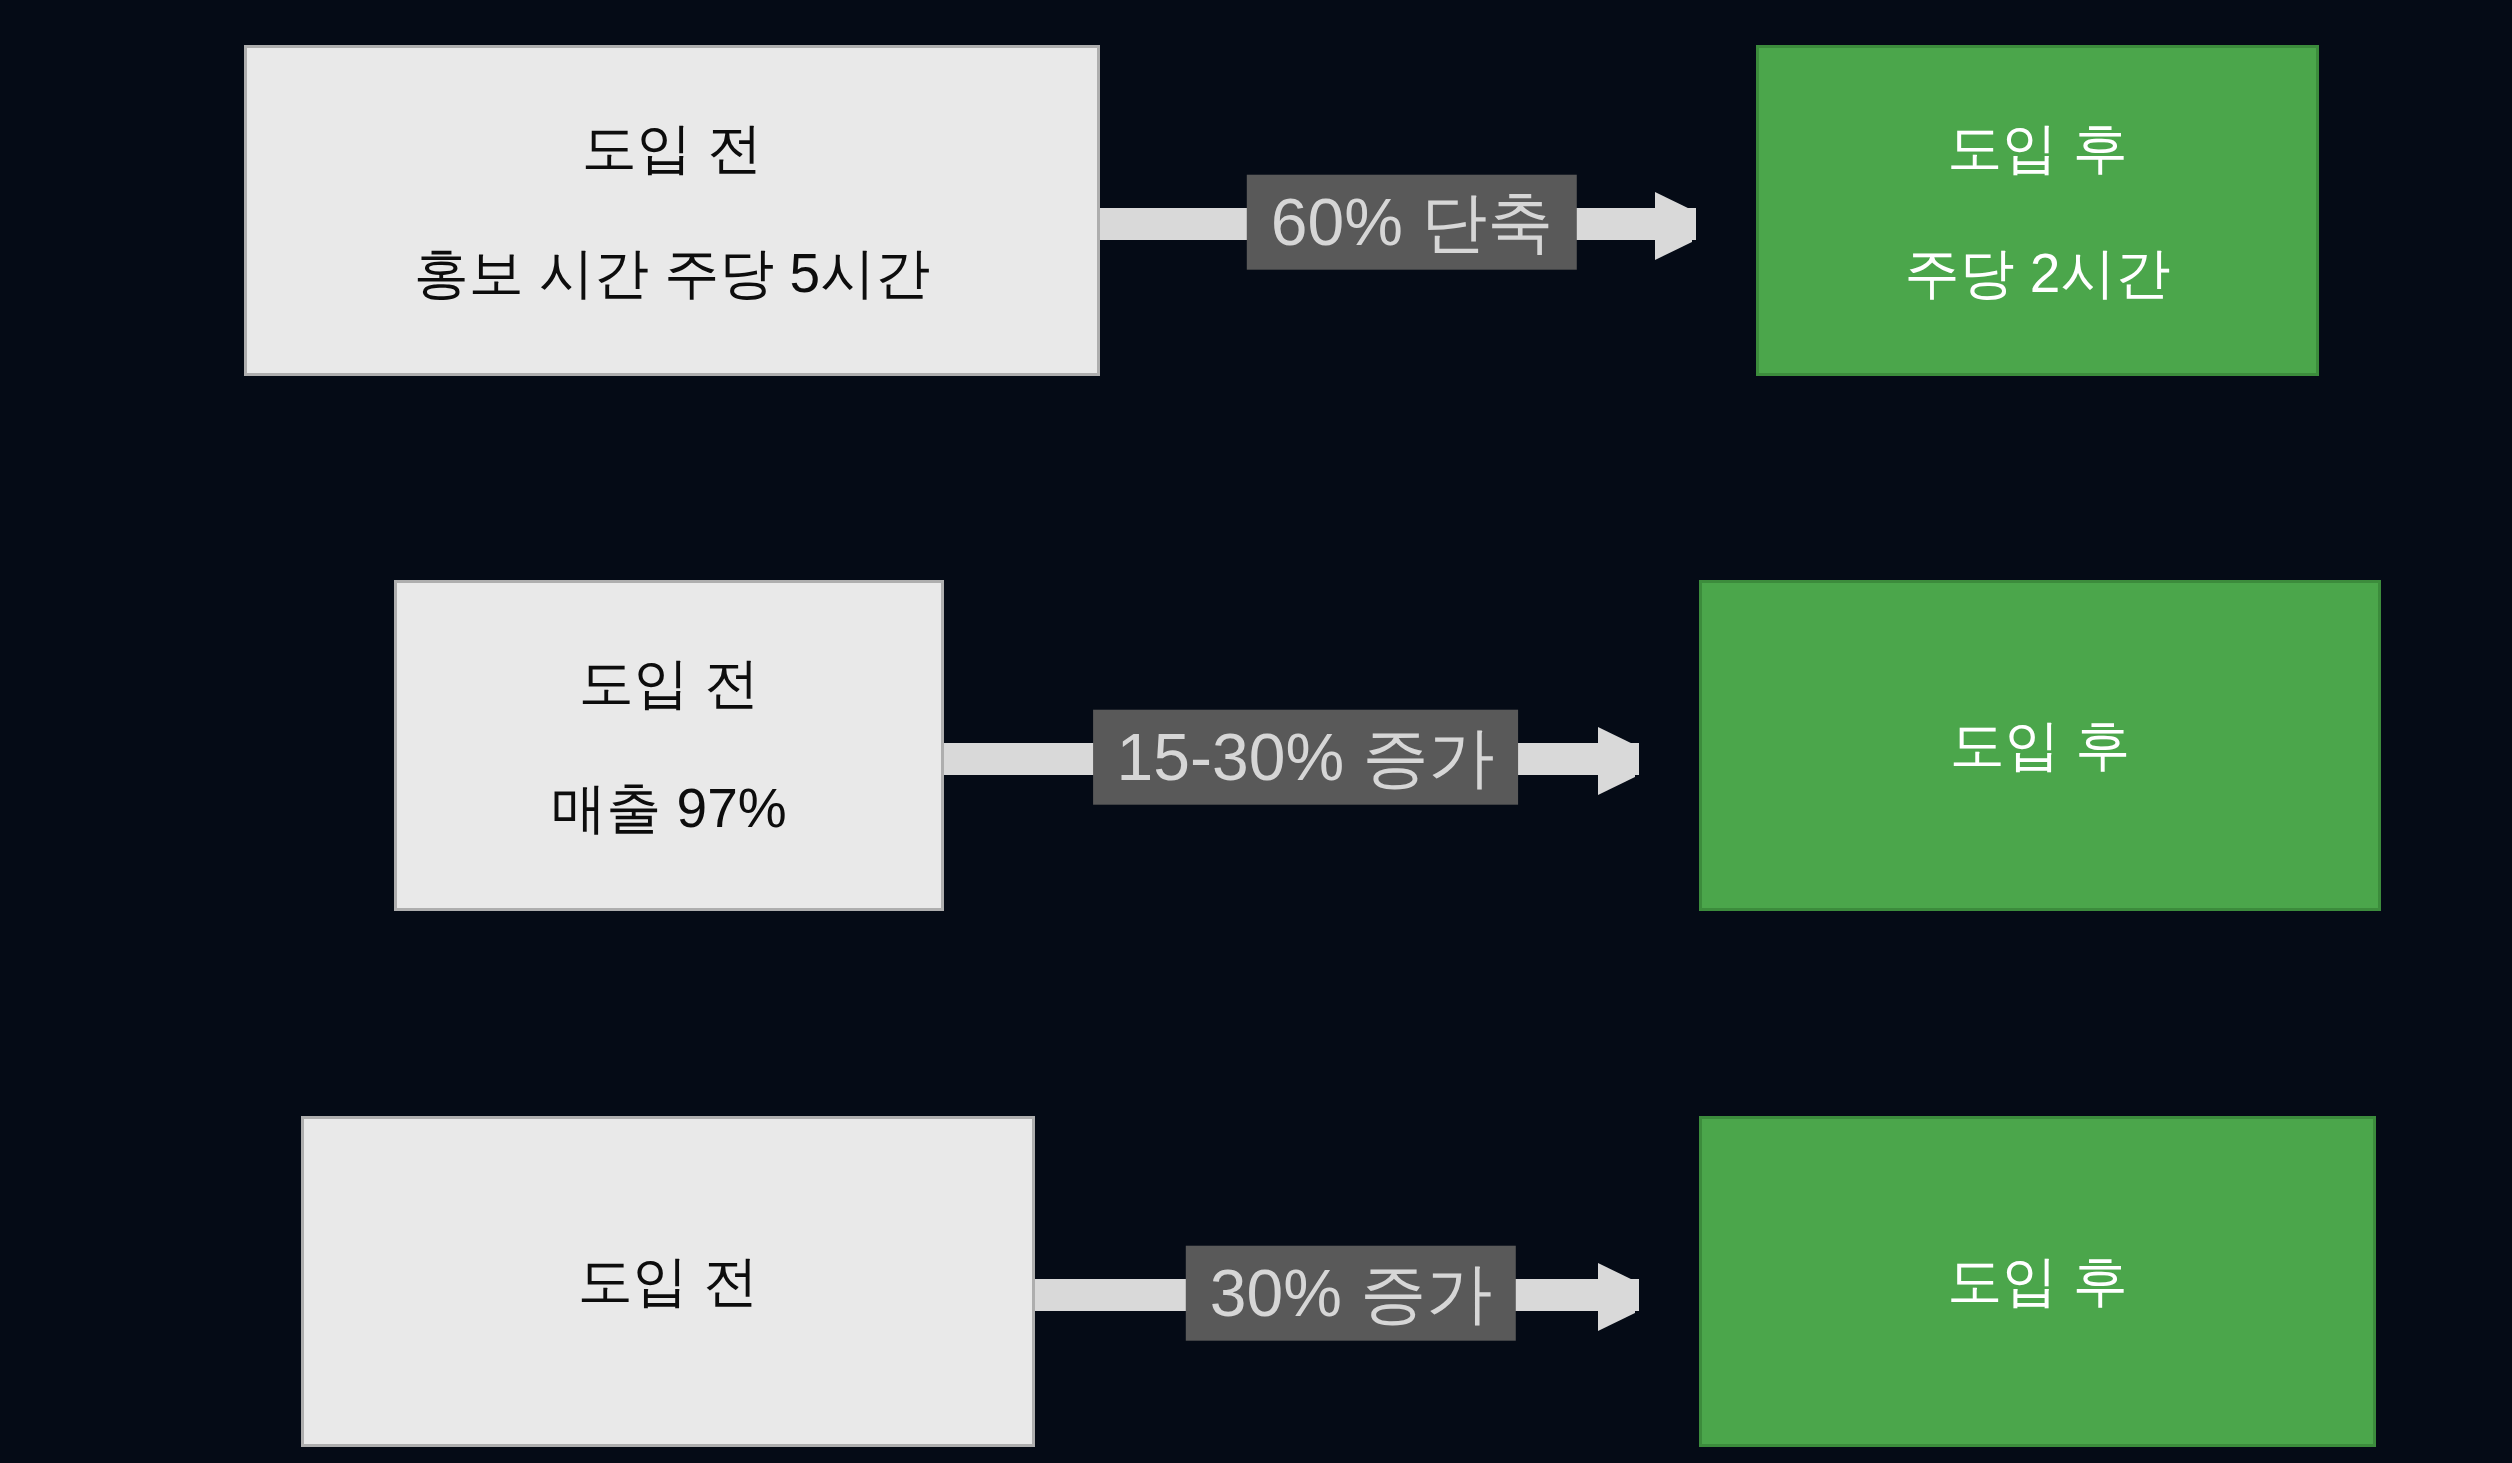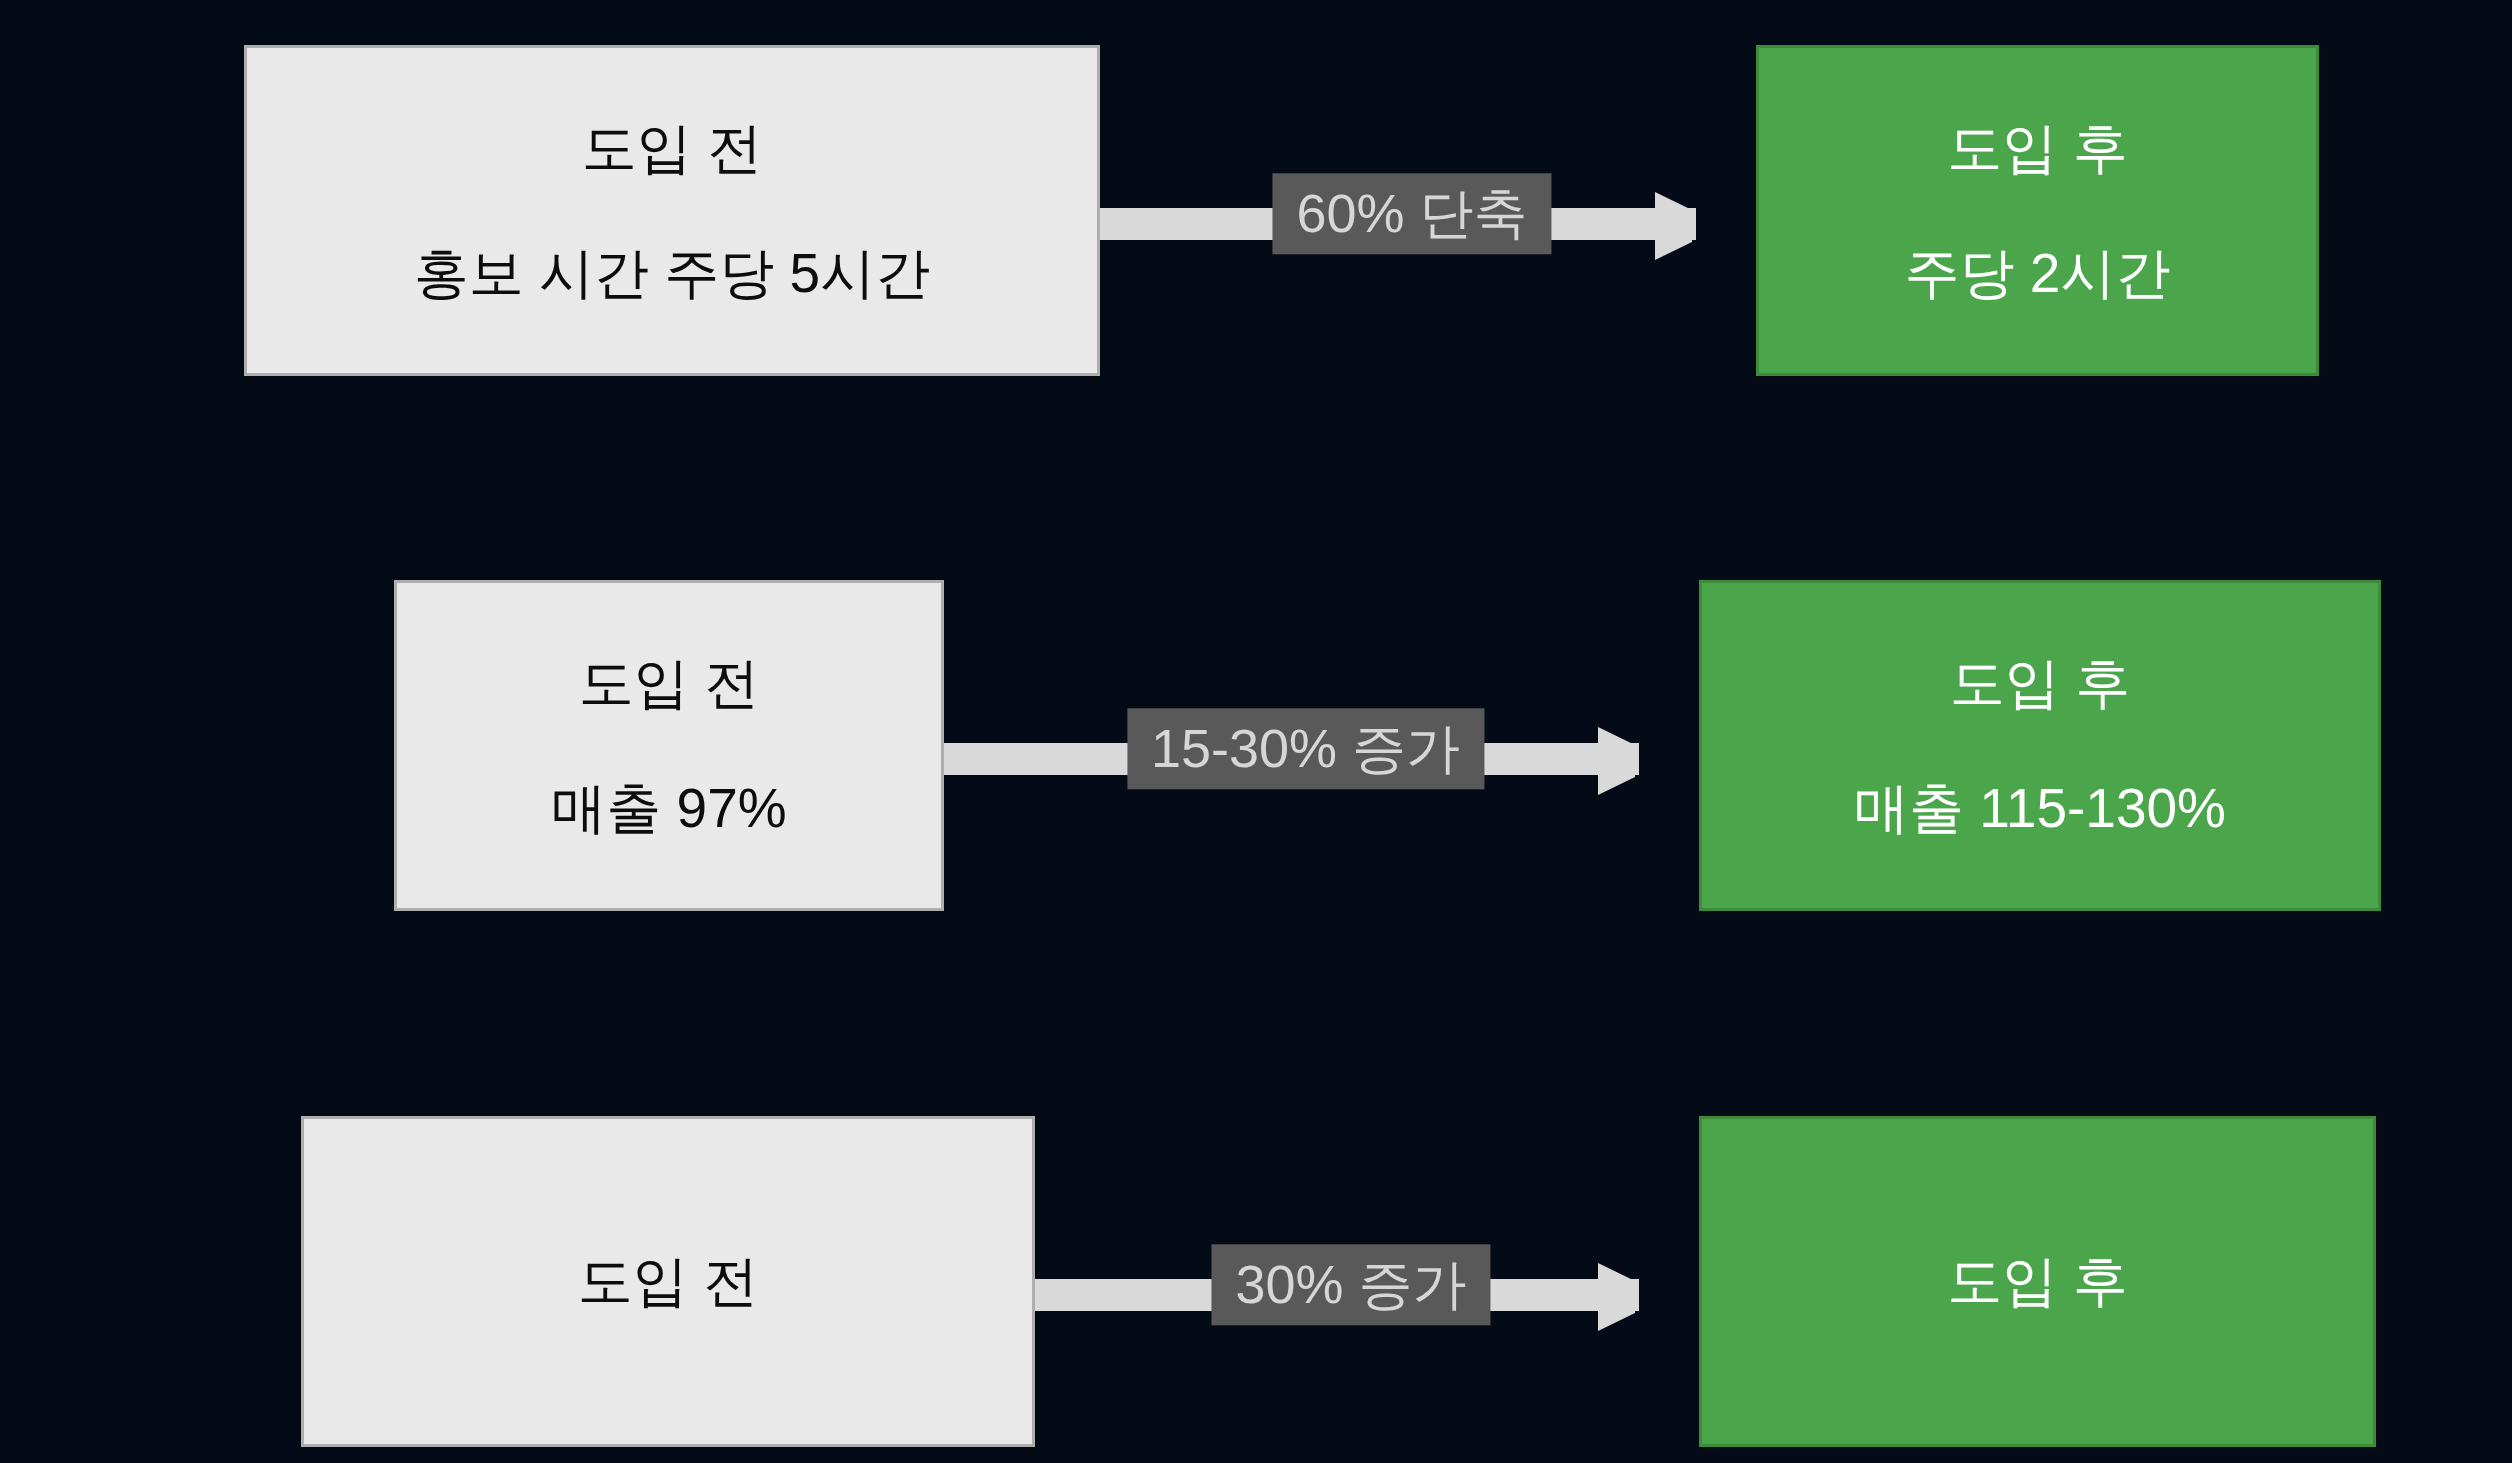--- a/index.html
+++ b/index.html
@@ -71,25 +71,25 @@
   .arrow-head {
     position: absolute;
     right: 0; top: -18.5px;
     width: 0; height: 0;
     border-left: 37px solid var(--arrow);
     border-top: 18.5px solid transparent;
     border-bottom: 18.5px solid transparent;
   }
   .conn-label {
     position: absolute;
-    left: 50%; top: 4px;
+    left: 50%; top: 12px;
     transform: translate(-50%, -50%);
     background: var(--label-bg);
     color: var(--label-text);
-    font-size: 54px;
+    font-size: 66px;
     padding: 11px 24px;
     white-space: nowrap;
     line-height: 1.1;
   }
 </style>
 </head>
 <body>
 
 <div class="diagram">
 
@@ -111,21 +111,20 @@
     <div>도입 전</div>
     <div>매출 97%</div>
   </div>
   <div class="connector c2">
     <div class="conn-line"></div>
     <div class="arrow-head"></div>
     <div class="conn-label">15-30% 증가</div>
   </div>
   <div class="box after-box a2">
     <div>도입 후</div>
-    <div>매출 115-130%</div>
   </div>
 
   <div class="box before-box b3">
     <div>도입 전</div>
   </div>
   <div class="connector c3">
     <div class="conn-line"></div>
     <div class="arrow-head"></div>
     <div class="conn-label">30% 증가</div>
   </div>

